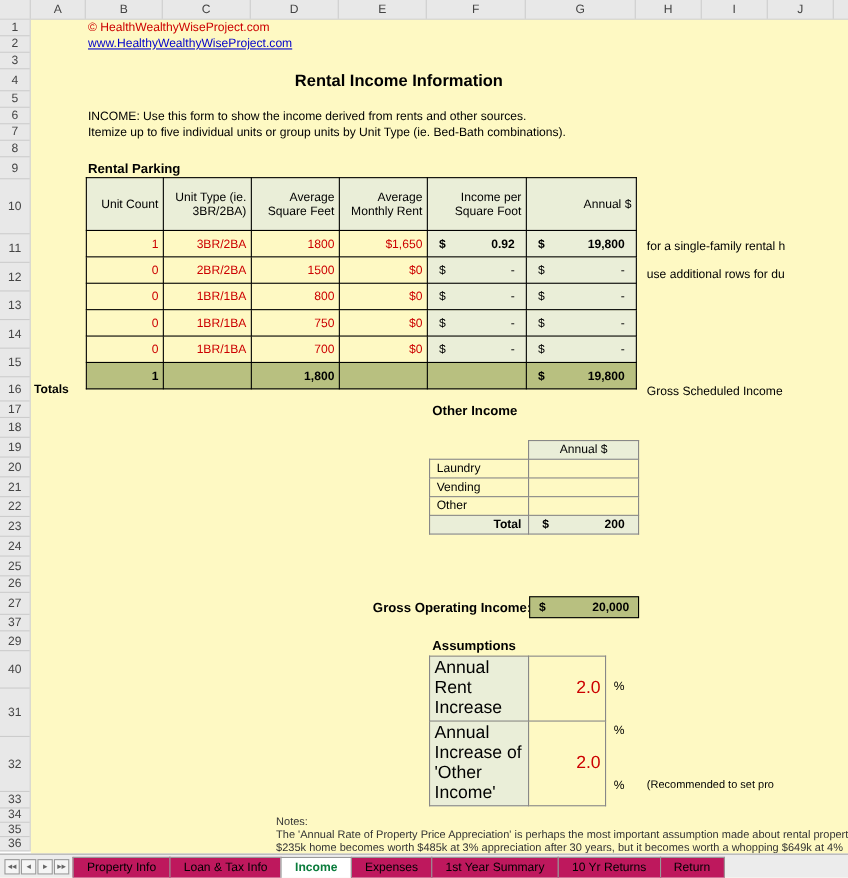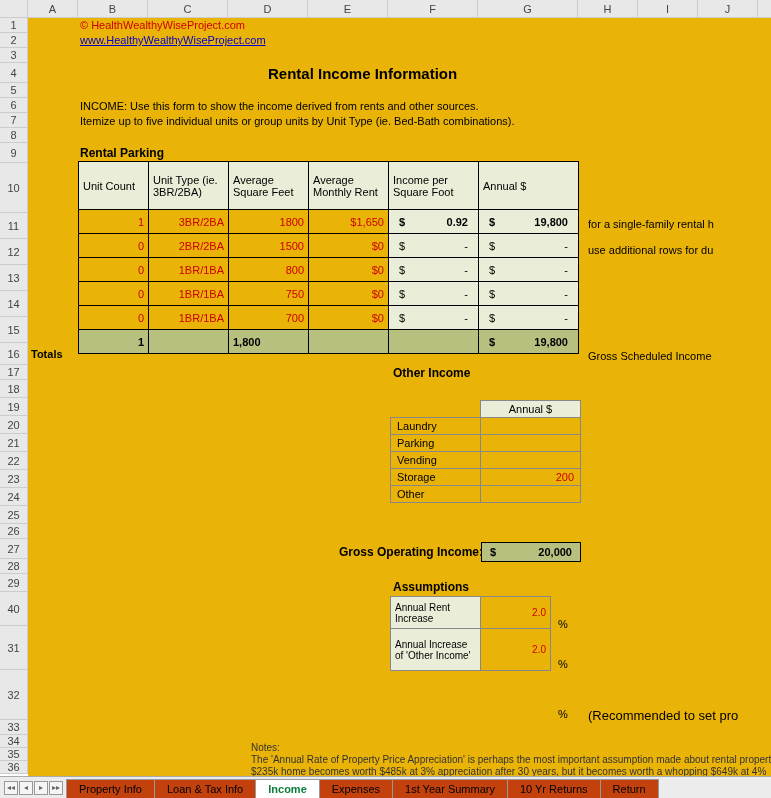--- a/index.html
+++ b/index.html
@@ -43,42 +43,42 @@
     text-align: center;
     height: 15px;
     line-height: 15px;
   }
   .grid-area {
     position: absolute;
     left: 28px;
     top: 18px;
     right: 0;
     bottom: 22px;
-    background: #eab308;
+    background: #fef9c3;
     overflow: hidden;
   }
   .copyright { color: #c00; font-size: 11px; position: absolute; }
   .link { color: #00c; text-decoration: underline; font-size: 11px; position: absolute; cursor: pointer; }
   .title { font-weight: bold; font-size: 15px; position: absolute; text-align: right; }
   .desc { font-size: 11px; position: absolute; }
   .section-label { font-weight: bold; font-size: 12px; position: absolute; }
   .rental-table {
     position: absolute;
     border-collapse: collapse;
   }
   .rental-table th, .rental-table td {
     border: 1px solid #000;
     padding: 2px 4px;
     font-size: 11px;
     vertical-align: middle;
   }
   .rental-table th {
     background: #eaeed8;
     font-weight: normal;
-    text-align: left;
+    text-align: right;
     height: 48px;
   }
   .rental-table td { height: 24px; }
   .input-cell { color: #c00; text-align: right; }
   .calc-cell { background: #eaeed8; }
   .dollar-cell { display:flex; justify-content:space-between; padding:0 6px; align-items:center; height:100%; }
   .totals-row td { background: #b8c080; font-weight: bold; }
   .side-note { font-size: 11px; position: absolute; }
   .other-table {
     position: absolute;
@@ -103,21 +103,21 @@
     padding: 2px 8px;
     align-items: center;
   }
   .assump-table {
     position: absolute;
     border-collapse: collapse;
   }
   .assump-table td {
     border: 1px solid #888;
     padding: 2px 4px;
-    font-size: 10px;
+    font-size: 16px;
   }
   .assump-label { background: #eaeed8; width: 90px; }
   .assump-val { color: #c00; text-align: right; width: 70px; }
   .pct { position: absolute; font-size: 11px; }
   .notes { font-size: 10px; position: absolute; color: #333; margin-left: 21px; }
   .tab-bar {
     position: absolute;
     bottom: 0;
     left: 0;
     right: 0;
@@ -142,21 +142,21 @@
     align-items: center;
     justify-content: center;
     font-size: 8px;
     color: #666;
     cursor: pointer;
   }
   .tab {
     padding: 3px 12px;
     border: 1px solid #999;
     border-bottom: none;
-    background: #c2410c;
+    background: #be185d;
     margin-left: -1px;
     cursor: pointer;
     position: relative;
     top: 1px;
   }
   .tab.active {
     background: #fff;
     font-weight: bold;
     color: #0a7c3c;
     border-bottom: 1px solid #fff;
@@ -200,21 +200,21 @@
   <div style="height:18px;line-height:18px">18</div>
   <div style="height:18px;line-height:18px">19</div>
   <div style="height:18px;line-height:18px">20</div>
   <div style="height:18px;line-height:18px">21</div>
   <div style="height:18px;line-height:18px">22</div>
   <div style="height:18px;line-height:18px">23</div>
   <div style="height:18px;line-height:18px">24</div>
   <div style="height:18px;line-height:18px">25</div>
   <div>26</div>
   <div style="height:20px;line-height:20px">27</div>
-  <div>28</div>
+  <div>37</div>
   <div style="height:18px;line-height:18px">29</div>
   <div style="height:34px;line-height:34px">40</div>
   <div style="height:44px;line-height:44px">31</div>
   <div style="height:50px;line-height:50px">32</div>
   <div>33</div>
   <div style="height:13px;line-height:13px">34</div>
   <div style="height:13px;line-height:13px">35</div>
   <div style="height:13px;line-height:13px">36</div>
 </div>
 
@@ -322,21 +322,21 @@
       <td class="calc-cell">
             <div class="dollar-cell">
               <span>$</span>
               <span>-</span>
             </div>
           </td>
     </tr>
     <tr class="totals-row">
       <td style="text-align:right">1</td>
       <td></td>
-      <td style="text-align:left">1,800</td>
+      <td style="text-align:right">1,800</td>
       <td></td>
       <td></td>
       <td>
             <div class="dollar-cell">
               <span>$</span>
               <span>19,800</span>
             </div>
           </td>
     </tr>
   </tbody>
@@ -352,34 +352,35 @@
     <tbody>
         <tr>
           <th style="width:90px;border:none"></th>
           <th class="other-header" style="width:100px">Annual $</th>
         </tr>
     <tr>
           <td>Laundry</td>
           <td class="input-cell"></td>
         </tr>
     <tr>
-          <td>Parking</td>
-          <td class="input-cell"></td>
-        </tr>
-    <tr>
           <td>Vending</td>
           <td class="input-cell"></td>
         </tr>
     <tr>
-          <td>Storage</td>
-          <td class="input-cell">200</td>
-        </tr>
-    <tr>
           <td>Other</td>
           <td class="input-cell"></td>
+        </tr>
+    <tr class="other-total-row">
+          <td style="text-align:right">Total</td>
+          <td>
+            <div class="dollar-cell">
+              <span>$</span>
+              <span>200</span>
+            </div>
+          </td>
         </tr>
   </tbody>
     </table>
 
   <span class="goi-label" style="left:280px;top:527px;width:175px">Gross Operating Income:</span>
   <div class="goi-value" style="left:453px;top:524px;width:100px;height:20px">
     <span>$</span>
       <span>20,000</span>
   </div>
 
@@ -392,21 +393,21 @@
         </tr>
     <tr>
           <td class="assump-label" style="height:42px">Annual Increase of 'Other Income'</td>
           <td class="assump-val">2.0</td>
         </tr>
   </tbody>
     </table>
   <span class="pct" style="left:530px;top:600px">%</span>
   <span class="pct" style="left:530px;top:640px">%</span>
   <span class="pct" style="left:530px;top:690px">%</span>
-  <span class="side-note" style="left:560px;top:690px;font-size:13px">(Recommended to set pro</span>
+  <span class="side-note" style="left:560px;top:690px;font-size:10px">(Recommended to set pro</span>
 
   <span class="notes" style="left:202px;top:724px">Notes:</span>
   <span class="notes" style="left:202px;top:736px;width:540px;line-height:12px">The 'Annual Rate of Property Price Appreciation' is perhaps the most important assumption made about rental propert $235k home becomes worth $485k at 3% appreciation after 30 years, but it becomes worth a whopping $649k at 4%</span>
 </div>
 
 <div class="tab-bar">
   <div class="tab-nav">
     <span>◂◂</span>
     <span>◂</span>
     <span>▸</span>

